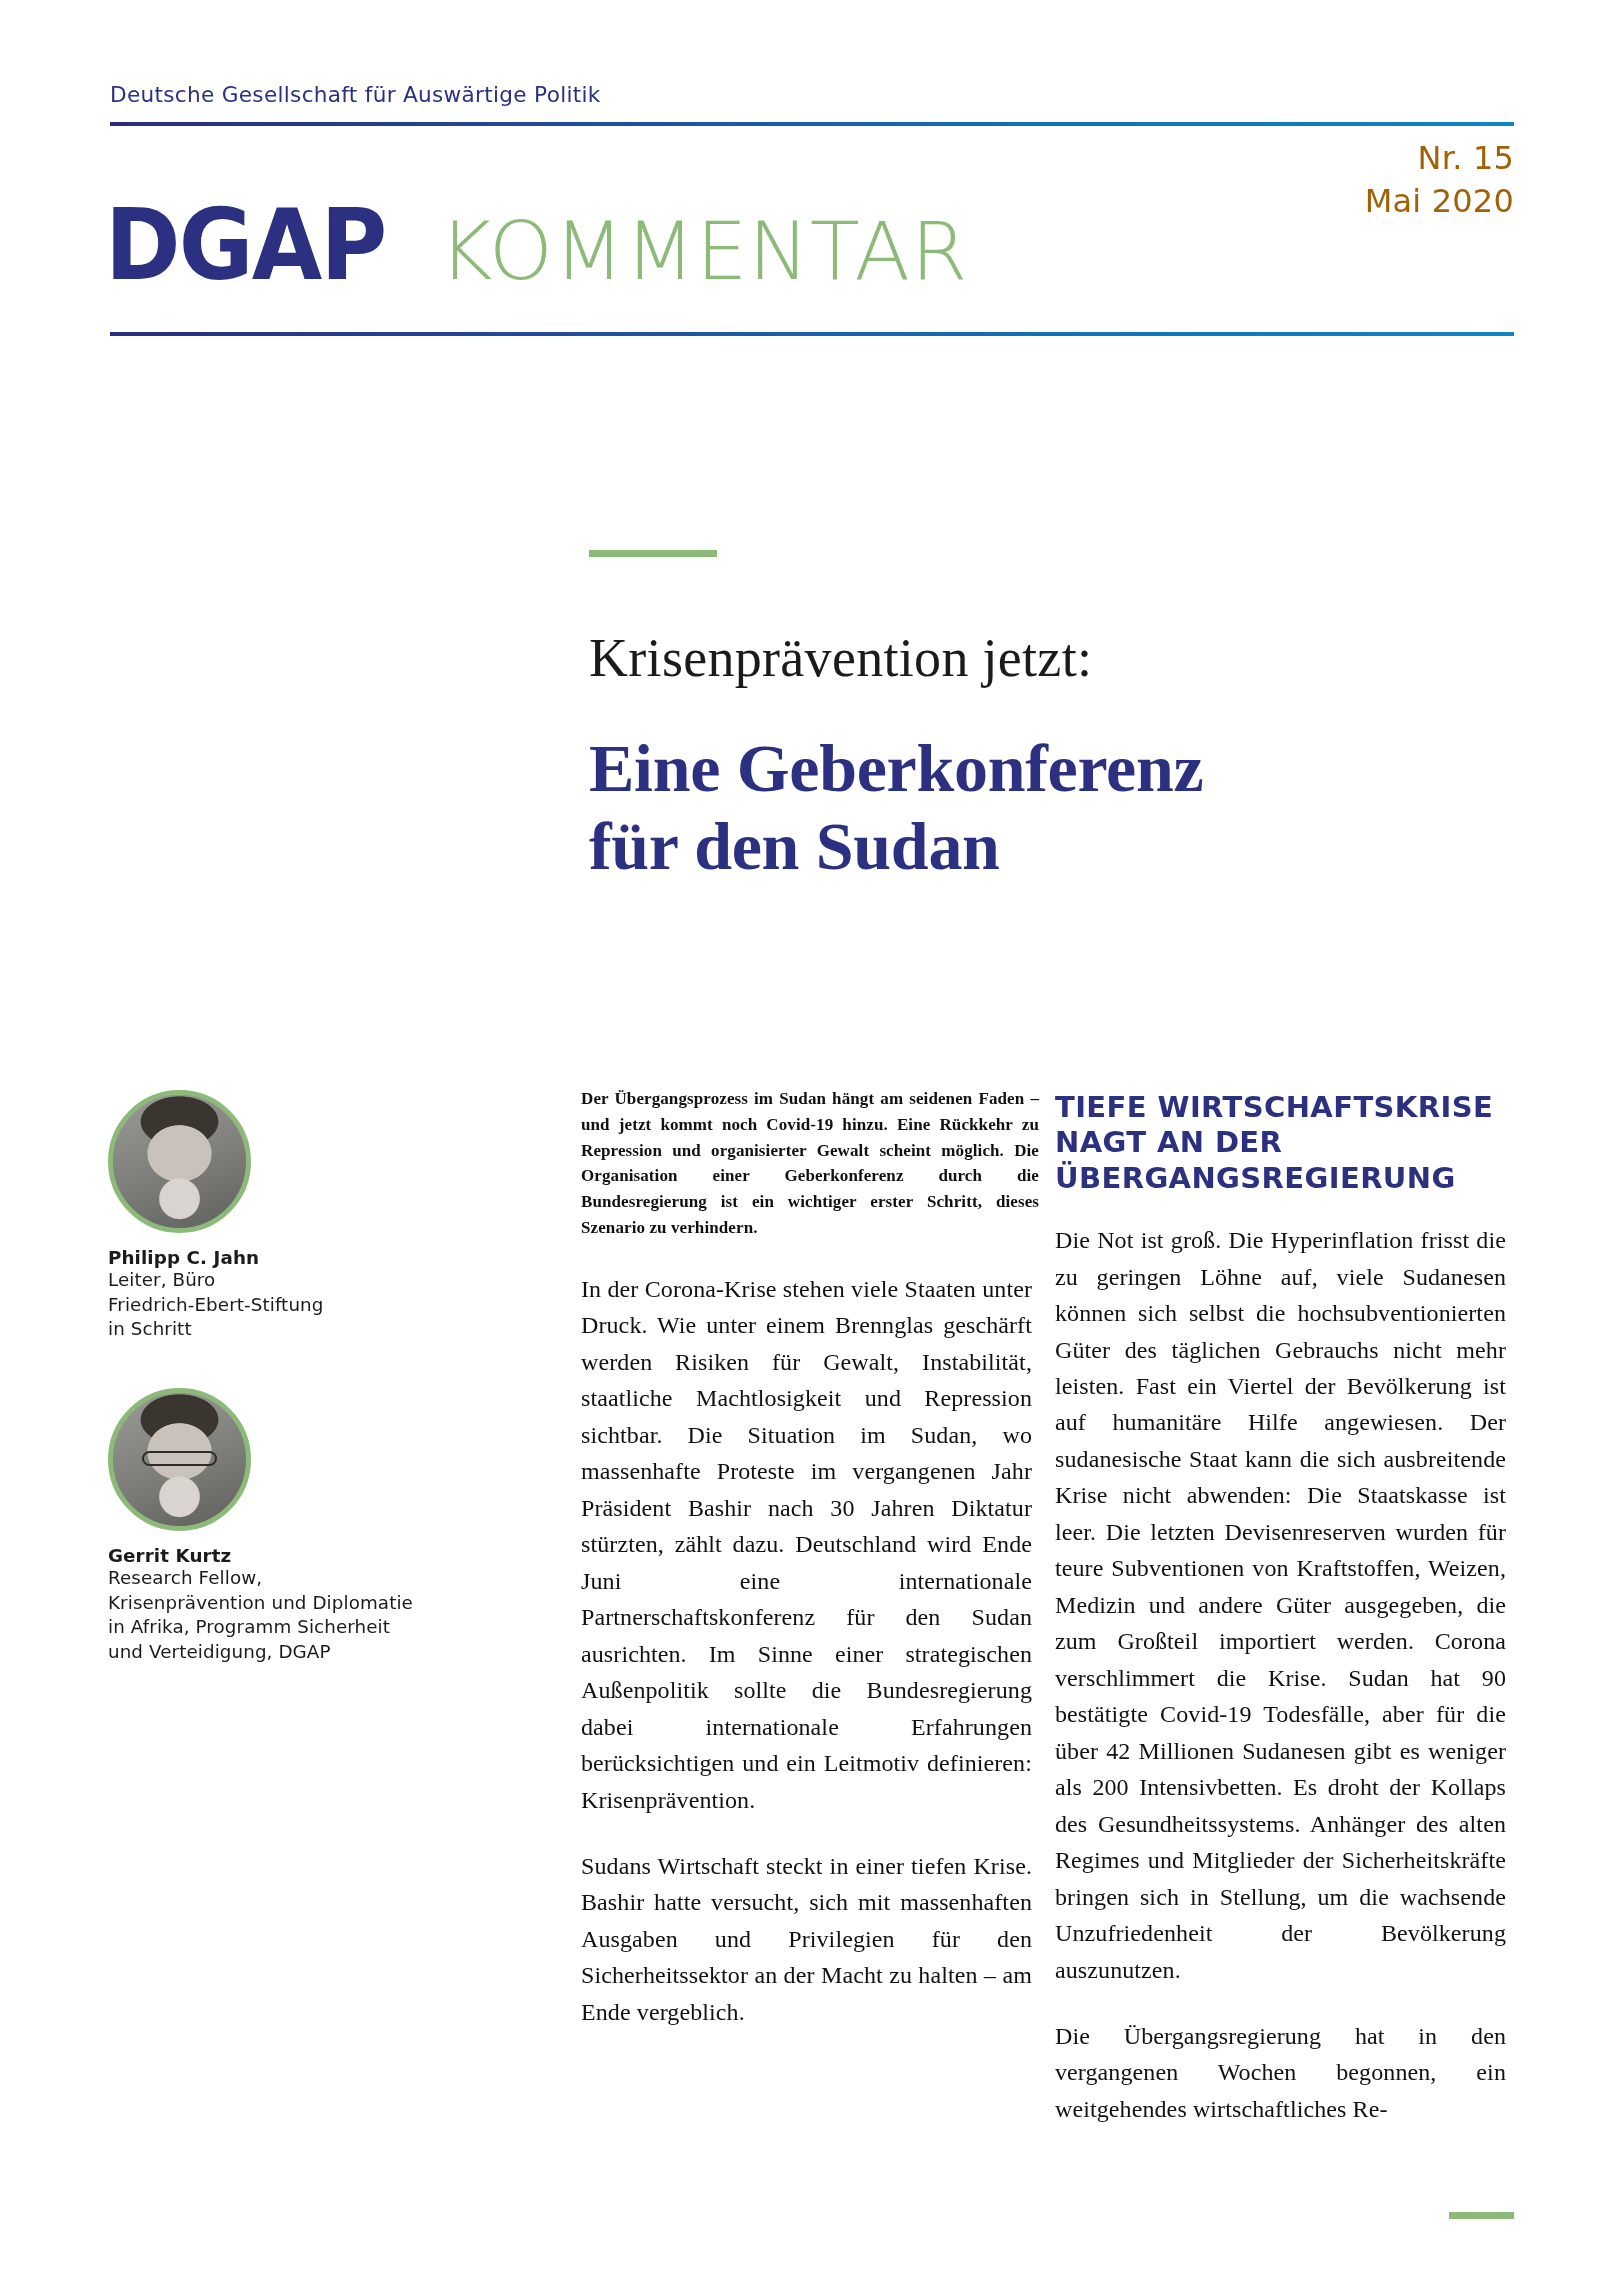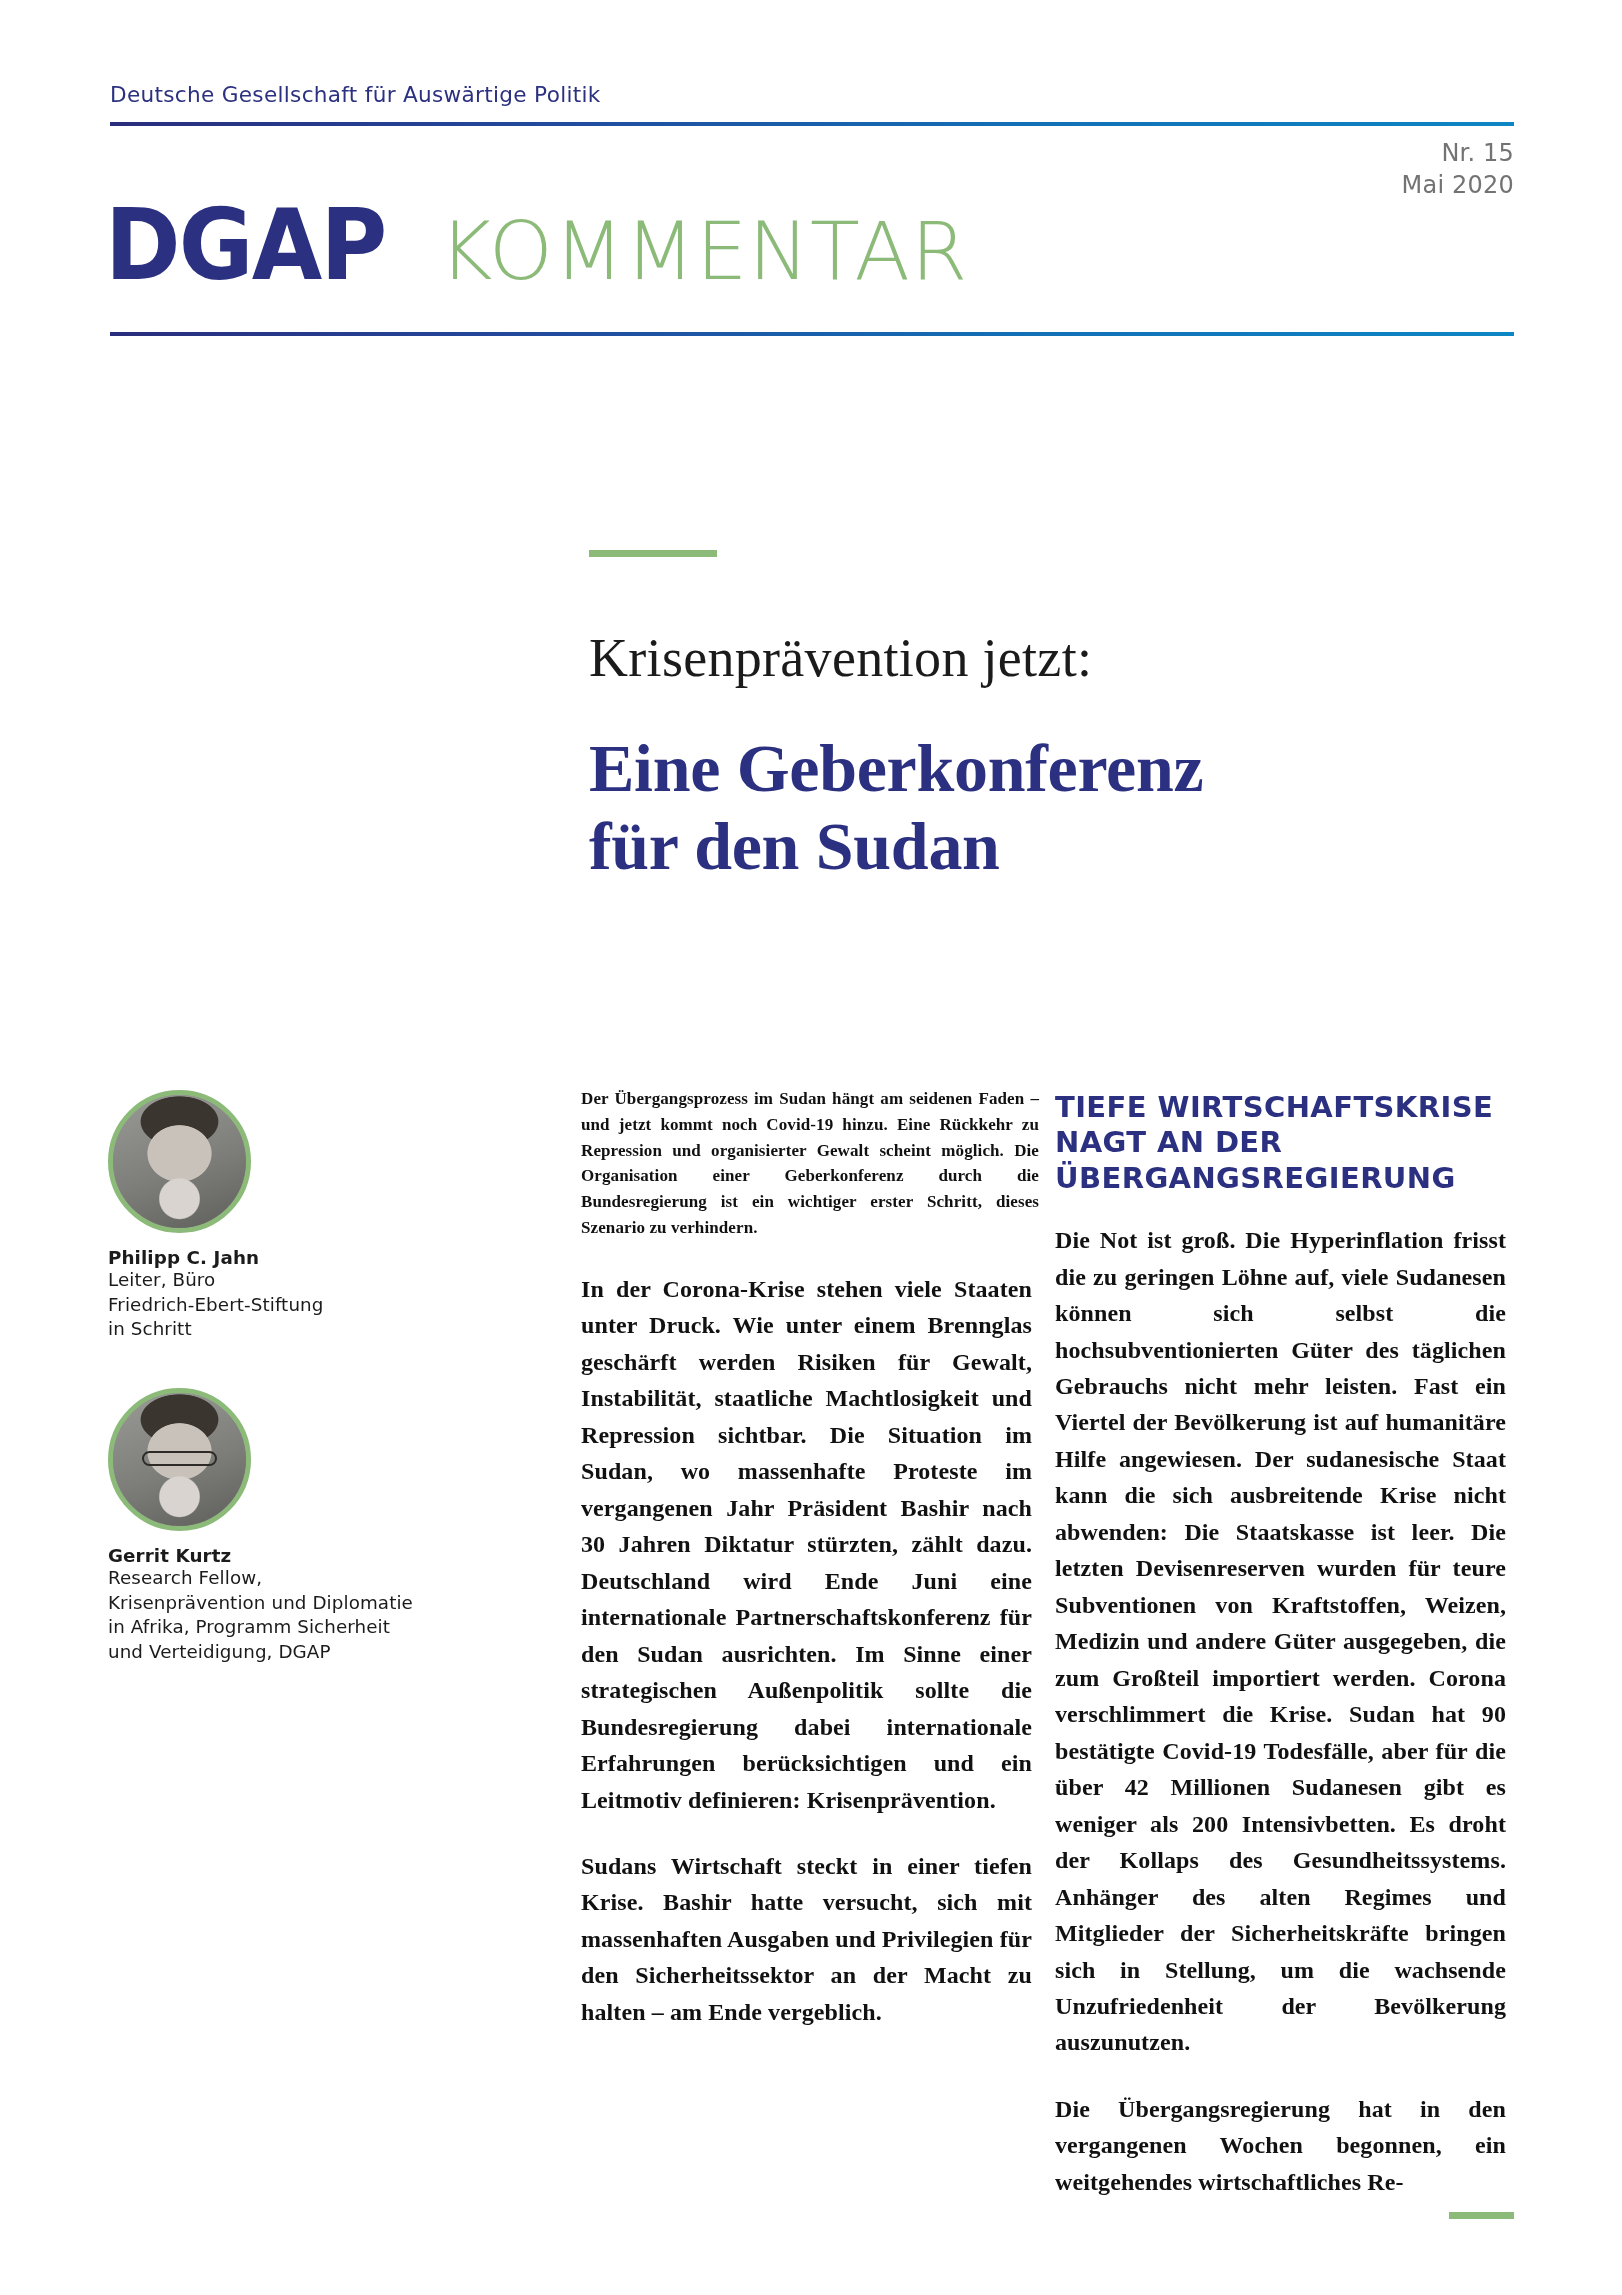--- a/index.html
+++ b/index.html
@@ -38,23 +38,23 @@
   }
   .rule-top { top: 122px; }
   .rule-bottom { top: 332px; }
 
   .issue-block {
     position: absolute;
     right: 109px;
     top: 137px;
     text-align: right;
     font-family: "DejaVu Sans", sans-serif;
-    font-size: 24px;
+    font-size: 32px;
     line-height: 1.35;
-    color: #737373;
+    color: #a16207;
     letter-spacing: 0.2px;
   }
 
   .logo-row {
     position: absolute;
     left: 105px;
     top: 196px;
     display: flex;
     align-items: baseline;
     gap: 16px;
@@ -190,21 +190,20 @@
   }
   .body-p {
     font-family: "Liberation Serif", serif;
     font-size: 24px;
     line-height: 1.52;
     color: #111111;
     text-align: justify;
     margin: 0 7px 30px 0;
     letter-spacing: 0.1px;
     hyphens: auto;
-    font-weight: bold;
   }
   .section-head {
     font-family: "DejaVu Sans", sans-serif;
     font-weight: 700;
     font-size: 29px;
     line-height: 1.22;
     color: #2b3180;
     letter-spacing: 0.4px;
     margin: 4px 0 26px 0;
     text-transform: uppercase;

